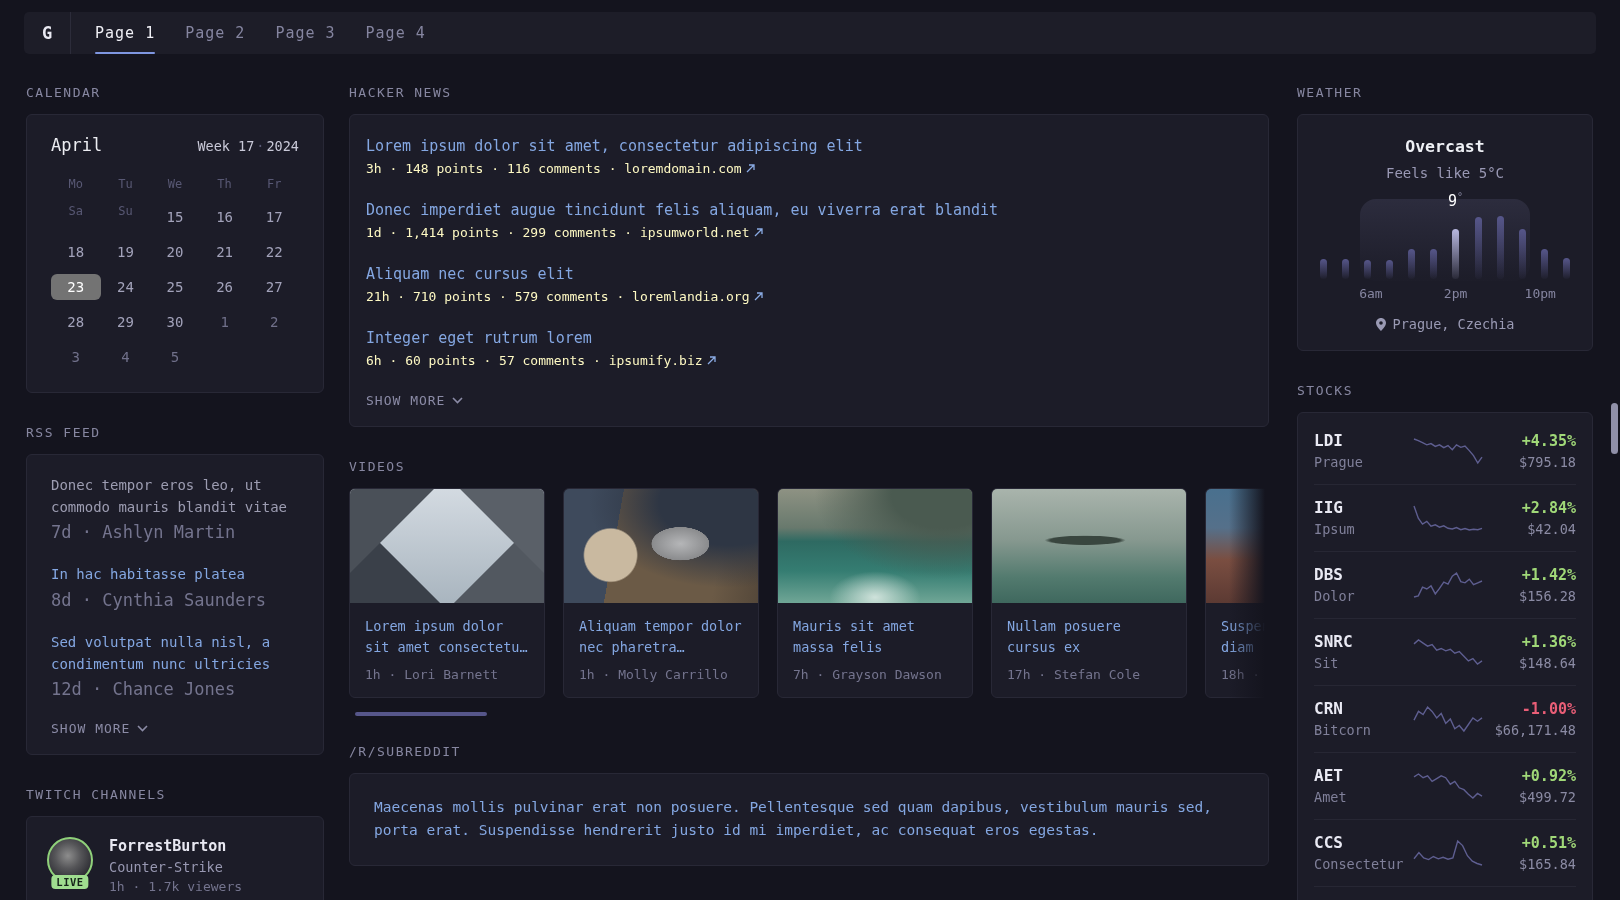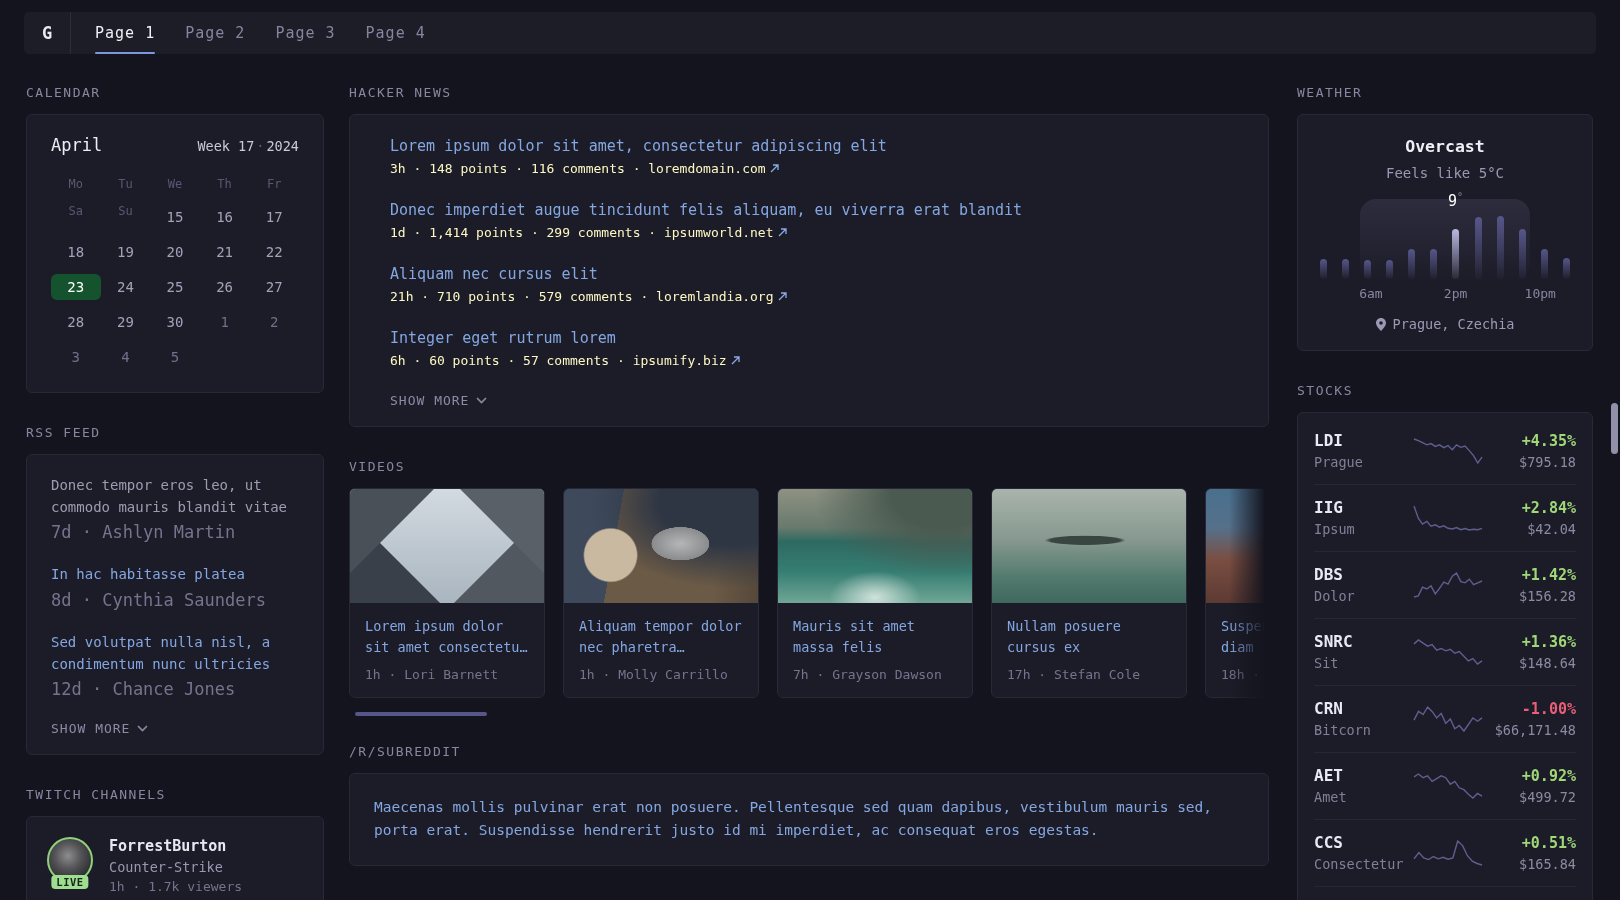--- a/index.html
+++ b/index.html
@@ -35,21 +35,21 @@
   
   .cal-card { padding:20px 24px 22px; }
   .cal-head { display:flex; justify-content:space-between; align-items:baseline; }
   .cal-month { font-size:17px; color:#ecedf2; }
   .cal-week { font-size:13.5px; color:#c9c9d8; }
   .cal-week .dot { color:#5a5a74; padding:0 2px; }
   .cal-grid { display:grid; grid-template-columns:repeat(5,1fr); row-gap:9px; margin-top:22px; text-align:center; }
   .cal-wd { font-size:12px; color:#585874; padding-bottom:4px; }
   .cal-day { font-size:14px; color:#a2a2ba; height:26px; line-height:26px; }
   .cal-day.muted { color:#70708a; }
-  .cal-day.selected { background:#14532d; border-radius:6px; color:#ffffff; }
+  .cal-day.selected { background:#737373; border-radius:6px; color:#ffffff; }
   
   .rss-card { padding:20px 24px 18px; }
   .feed-item { margin-bottom:22px; }
   .feed-line { font-size:14px; line-height:1.55; color:#84a7e2; white-space:nowrap; }
   .feed-item.visited .feed-line { color:#9d9db2; }
   .feed-meta { font-size:17px; color:#74748e; margin-top:4px; }
   .show-more { display:flex; align-items:center; gap:7px; font-size:13px;
     letter-spacing:1px; color:#8b8ba6; cursor:pointer; margin-top:2px; }
   
   .tw-card { padding:20px 20px 18px; }
@@ -59,21 +59,21 @@
   .tw-av.live { border-color:#8fd07a; }
   .av-forrest { background:radial-gradient(circle at 45% 40%, #8d8d8d 0%, #555558 38%, #222229 85%); }
   .av-trisha  { background:radial-gradient(circle at 50% 30%, #d9d4c9 0%, #d9d4c9 26%, #8a8578 48%, #3c3c42 88%); }
   .live-badge { position:absolute; left:50%; bottom:-6px; transform:translateX(-50%);
     background:#9fdd8f; color:#16241a; font-size:10.5px; font-weight:bold;
     padding:1px 5px; border-radius:4px; letter-spacing:.5px; }
   .tw-name { font-size:15px; font-weight:bold; color:#e8e8f2; }
   .tw-game { font-size:13.5px; color:#9898b2; margin-top:4px; }
   .tw-meta { font-size:13px; color:#74748e; margin-top:4px; }
   
-  .hn-card { padding:22px 40px 18px; }
+  .hn-card { padding:22px 16px 18px; }
   .hn-item { margin-bottom:25px; }
   .hn-title { font-size:15px; color:#84a7e2; white-space:nowrap; cursor:pointer; }
   .hn-meta { font-size:13px; color:#fef9c3; margin-top:6px; }
   .ext { color:#8aabe4; margin-left:4px; }
   
   .vid-row { display:flex; gap:18px; margin-top:14px; overflow:hidden; position:relative; }
   .vid-fade { position:absolute; top:0; right:0; bottom:0; width:40px;
     background:linear-gradient(90deg, rgba(20,20,30,0), #14141e 90%); pointer-events:none; }
   .vid-card { width:196px; min-width:196px; background:#1c1c28; border:1px solid #282836;
     border-radius:6px; overflow:hidden; cursor:pointer; }

